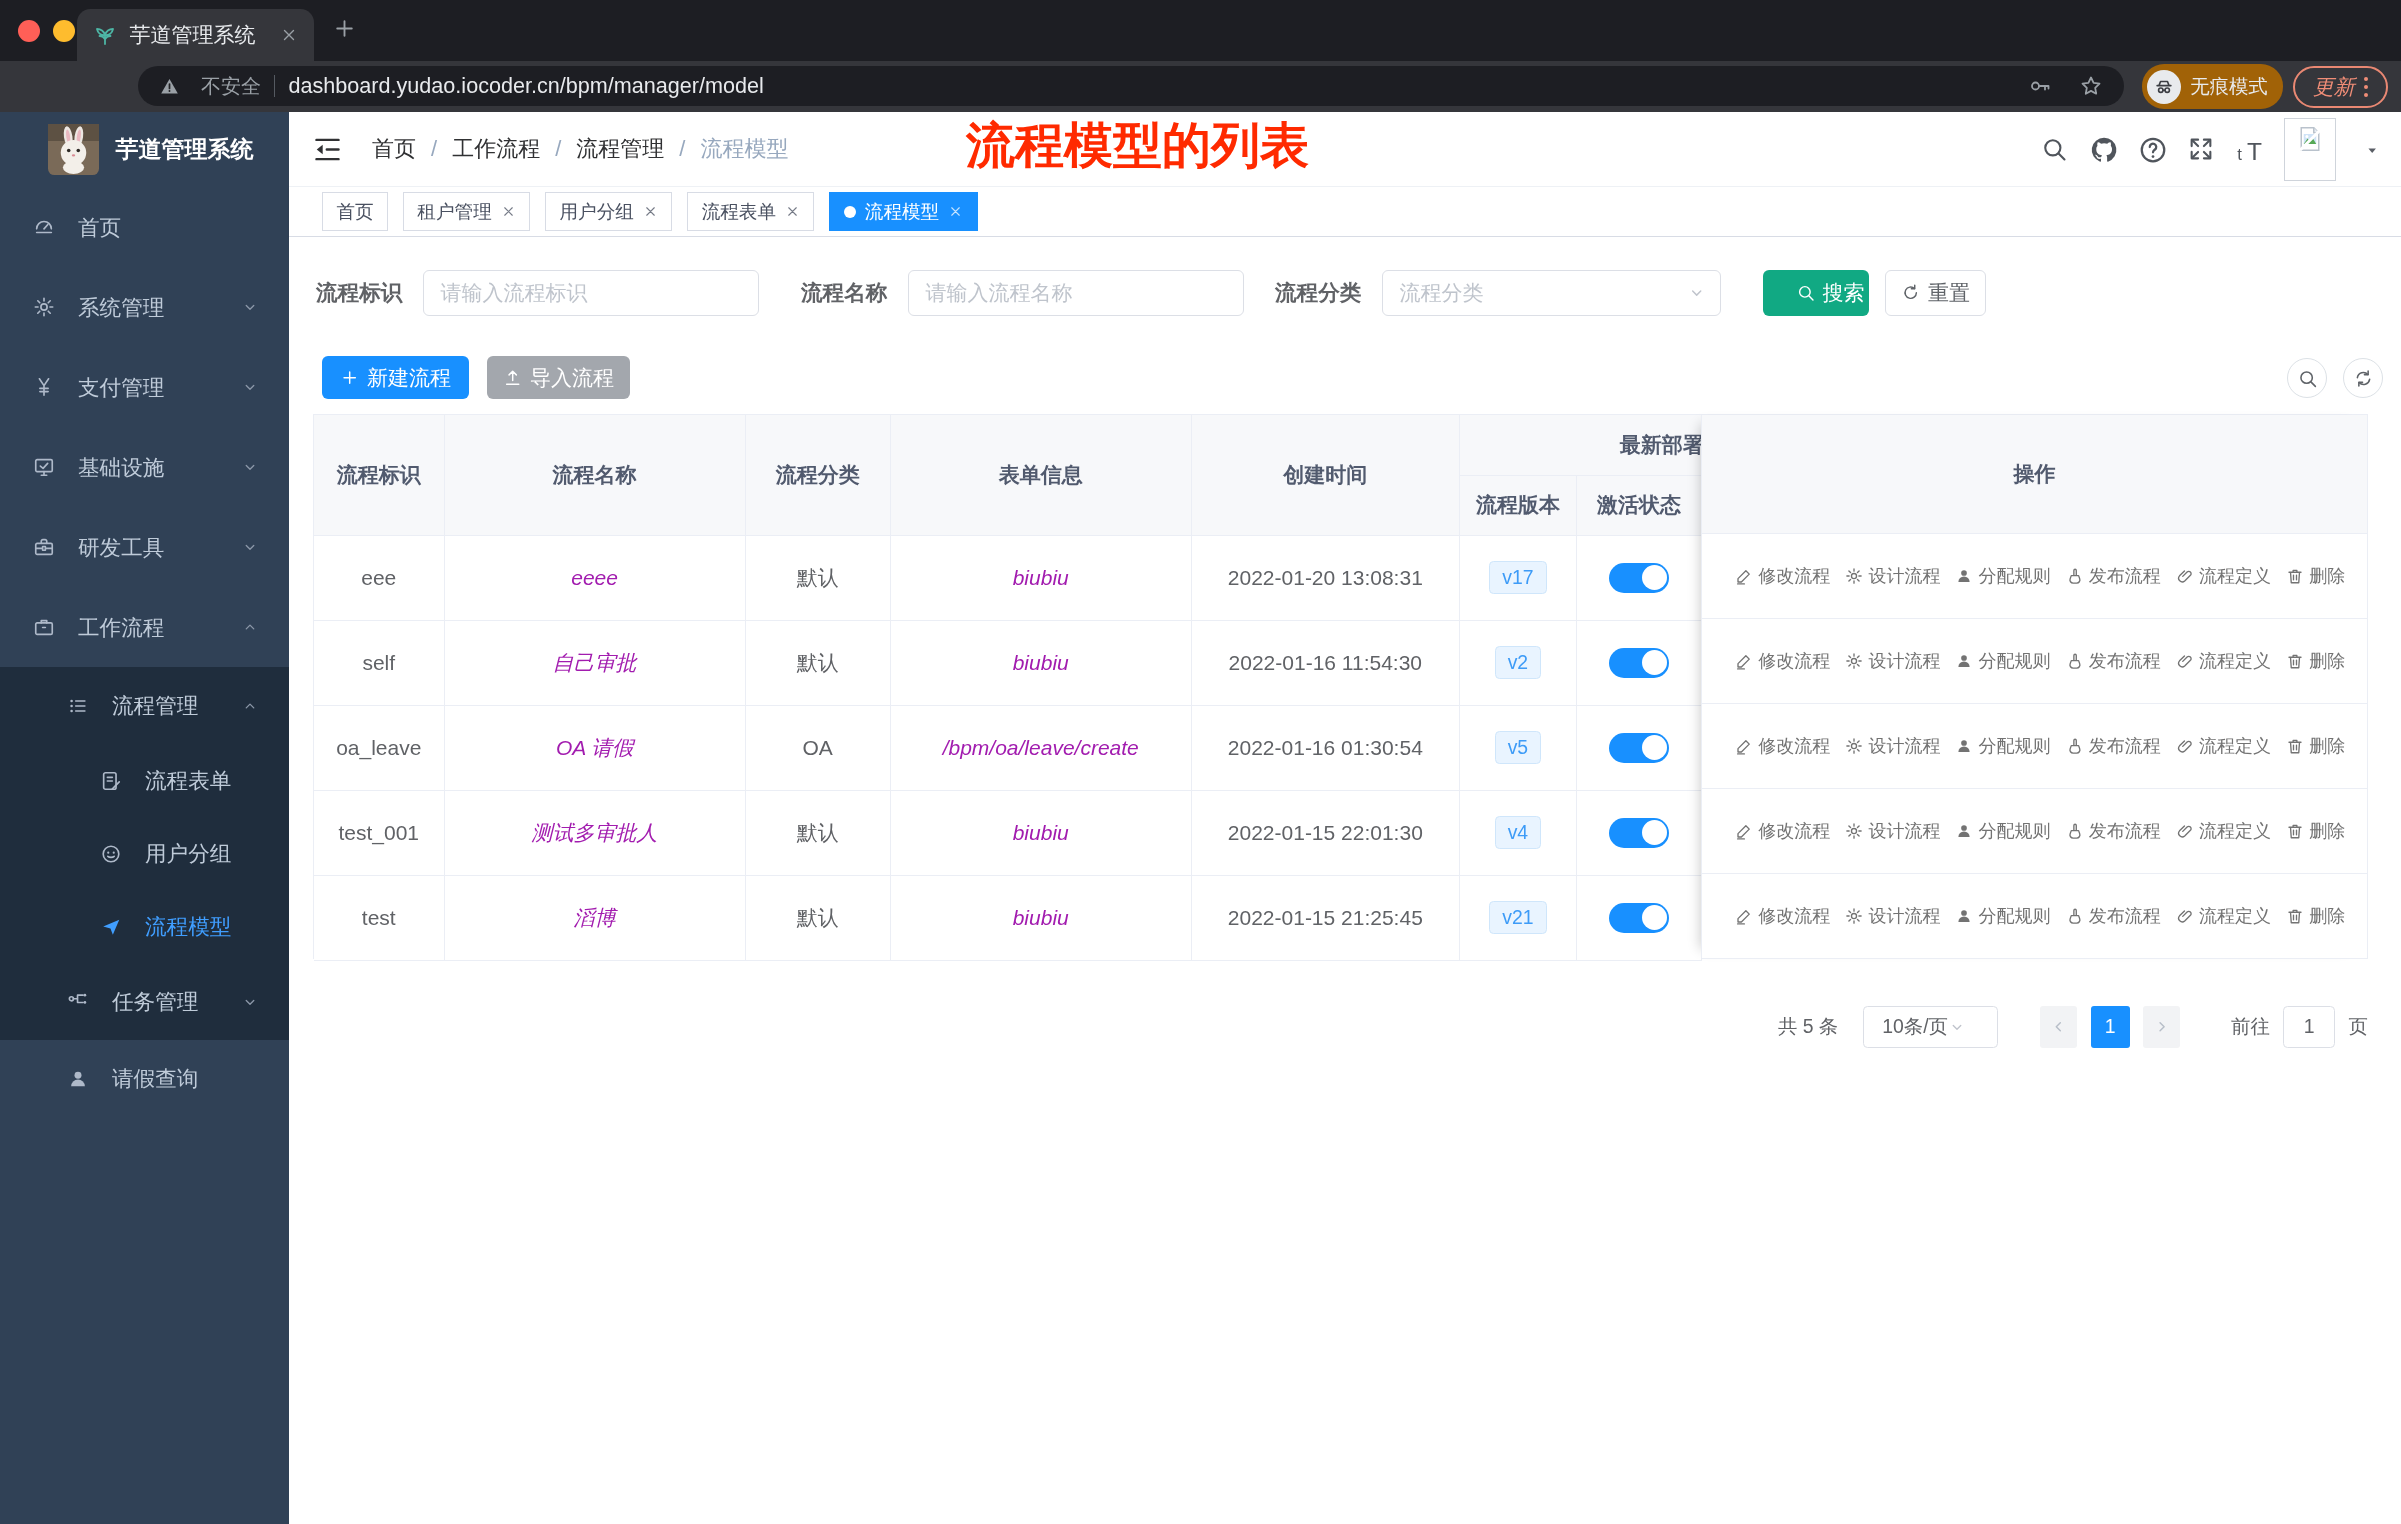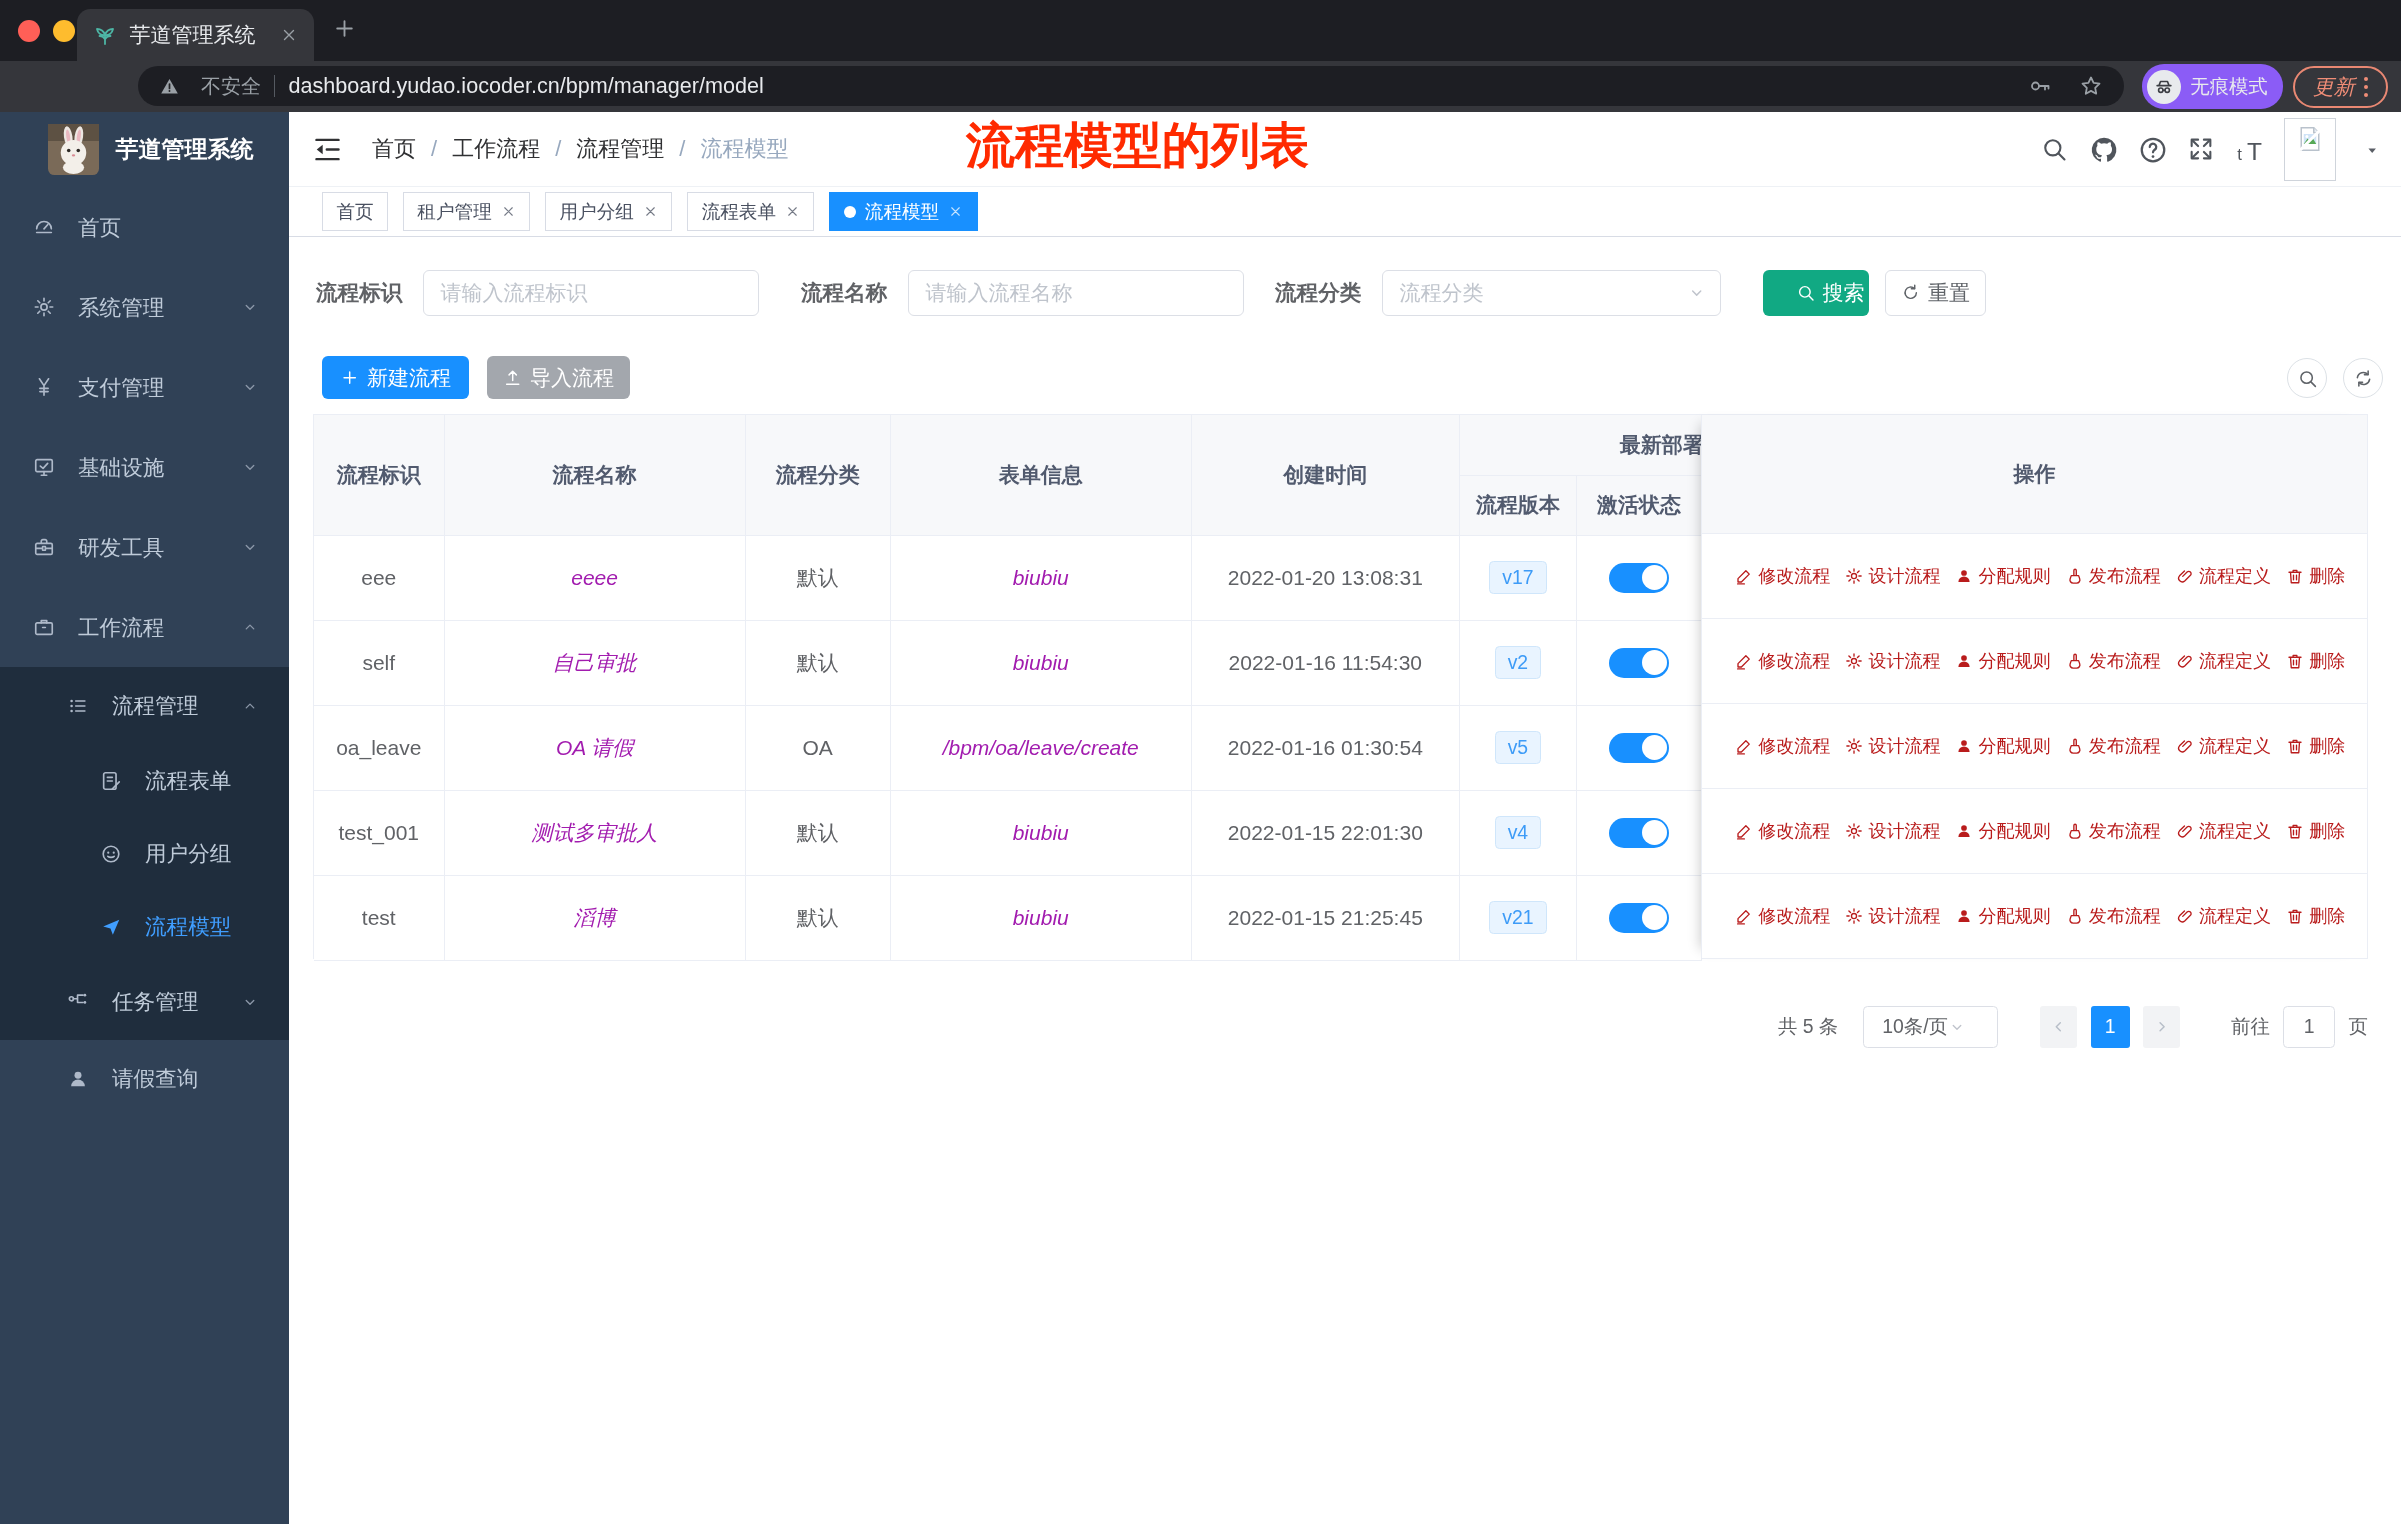--- a/index.html
+++ b/index.html
@@ -17,21 +17,21 @@
   .tab-title{flex:1;font-size:21px;color:#e8eaed;margin-left:12px;white-space:nowrap;overflow:hidden;}
   .newtab{position:absolute;left:332px;top:16.4px;color:#9aa0a6;}
   .toolbar{position:absolute;left:0;top:61px;width:2401px;height:51px;background:#35363b;}
   .navic{position:absolute;top:73px;color:#c7cacf;}
   .urlbar{position:absolute;left:138px;top:66px;width:1986px;height:40px;border-radius:20px;background:#1d1e23;
           display:flex;align-items:center;padding:0 21px;box-sizing:border-box;}
   .sec-label{font-size:20px;color:#9aa0a6;margin-left:21px;white-space:nowrap;}
   .url-sep{width:0.7px;height:22px;background:#555a61;margin:0 13.4px;}
   .url-text{font-size:21.6px;color:#e8eaed;white-space:nowrap;}
   .url-spacer{flex:1;}
-  .incog{position:absolute;left:2142px;top:64px;height:45px;border-radius:22px;background:#8b5cf6;
+  .incog{position:absolute;left:2142px;top:64px;height:45px;border-radius:22px;background:#a16207;
          display:flex;align-items:center;gap:9px;padding:0 15px 0 5.2px;justify-content:flex-end;}
   .incog-circ{width:34px;height:34px;border-radius:50%;background:#e8eaed;color:#3c3e44;
               display:flex;align-items:center;justify-content:center;}
   .incog-label{font-size:19.4px;color:#e8eaed;white-space:nowrap;}
   .update{position:absolute;left:2293px;top:66px;width:95px;height:42px;border-radius:21px;
           border:2.2px solid #e98873;box-sizing:border-box;display:flex;align-items:center;justify-content:center;gap:9px;}
   .update-label{font-size:21px;color:#f08d77;white-space:nowrap;font-style:italic;}
   .vdots{display:flex;flex-direction:column;gap:3.7px;}
   .vdots i{width:4.5px;height:4.5px;border-radius:50%;background:#f08d77;}
 
@@ -107,21 +107,21 @@
   .ver-tag{display:inline-block;padding:3.7px 12px;background:#e9f4ff;border:0.7px solid #cfe6fb;border-radius:4.5px;
            color:#3d9bf7;font-size:19.4px;}
   .toggle{width:60px;height:30px;border-radius:15px;background:#1890ff;position:relative;margin:0 auto;cursor:pointer;}
   .toggle::after{content:"";position:absolute;right:2.2px;top:2.2px;width:25px;height:25px;border-radius:50%;background:#fff;}
   .fixed-col{position:absolute;top:0;right:0;width:666px;height:543px;background:#fff;z-index:2;
              border-left:0.7px solid #ebeef5;box-shadow:-10.4px 0 12px -9px rgba(0,0,0,0.2);box-sizing:border-box;}
   .fixed-head{height:119px;background:#f7f8fa;border-bottom:0.7px solid #ebeef5;display:flex;align-items:center;
               justify-content:center;font-size:21px;font-weight:600;color:#515a6e;box-sizing:border-box;}
   .fixed-row{height:85px;border-bottom:0.7px solid #ebeef5;display:flex;align-items:center;padding-left:33px;
              gap:15px;box-sizing:border-box;}
-  .action-link{display:inline-flex;align-items:center;gap:5.2px;color:#b91c1c;font-size:18px;cursor:pointer;white-space:nowrap;}
+  .action-link{display:inline-flex;align-items:center;gap:5.2px;color:#737373;font-size:18px;cursor:pointer;white-space:nowrap;}
 
   
   .pagination{position:absolute;right:34px;top:767px;height:45px;display:flex;align-items:center;
               font-size:19.4px;color:#606266;}
   .pg-total{margin-right:25px;white-space:nowrap;}
   .pg-select{width:135px;height:42px;border:0.7px solid #dcdfe6;border-radius:4.5px;box-sizing:border-box;
              display:flex;align-items:center;padding:0 10.4px 0 18px;cursor:pointer;margin-right:42px;}
   .pg-select span{flex:1;white-space:nowrap;}
   .pg-btn{width:37px;height:42px;background:#f2f3f5;border-radius:3px;display:flex;align-items:center;
           justify-content:center;color:#b7bec8;cursor:pointer;}

